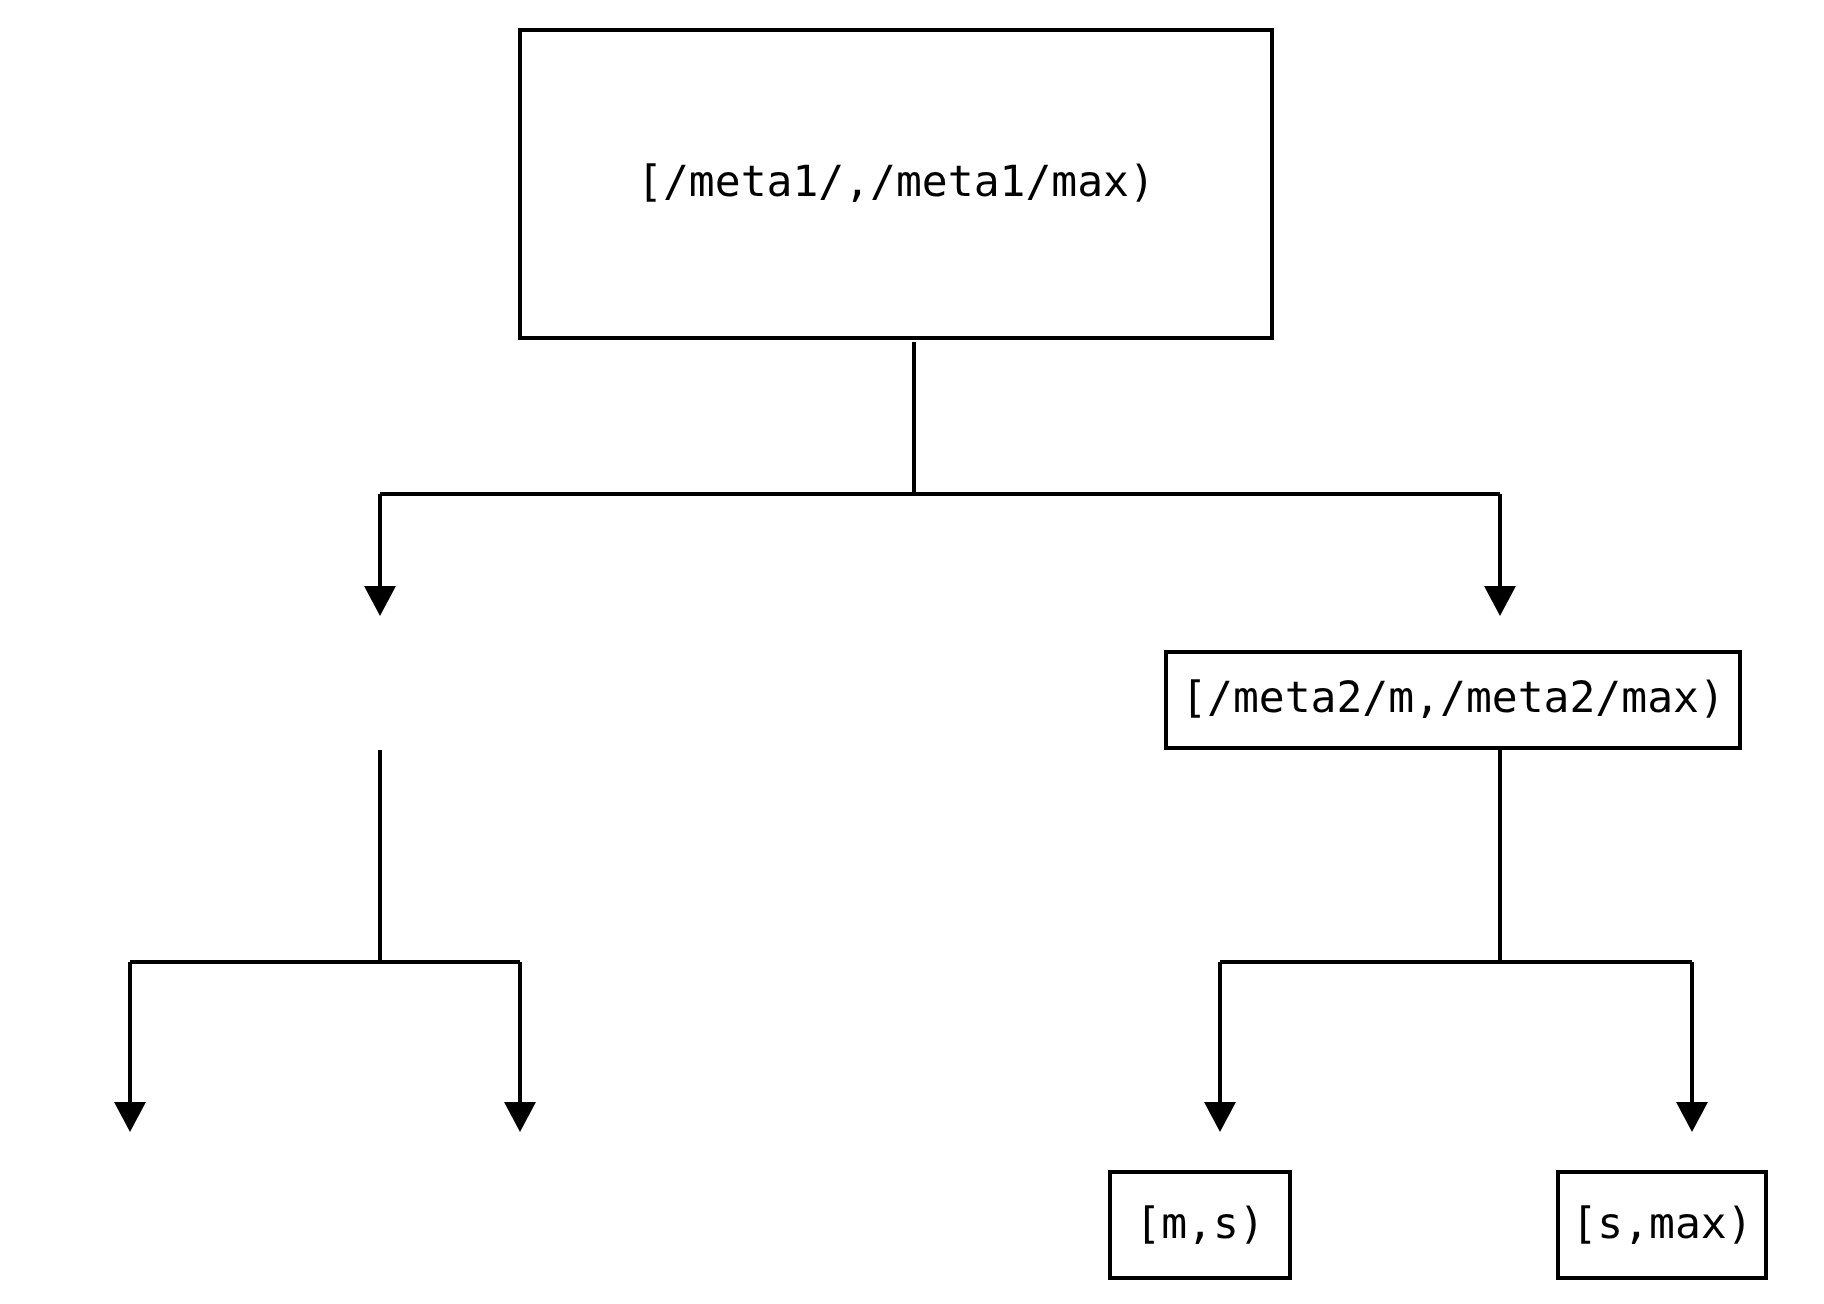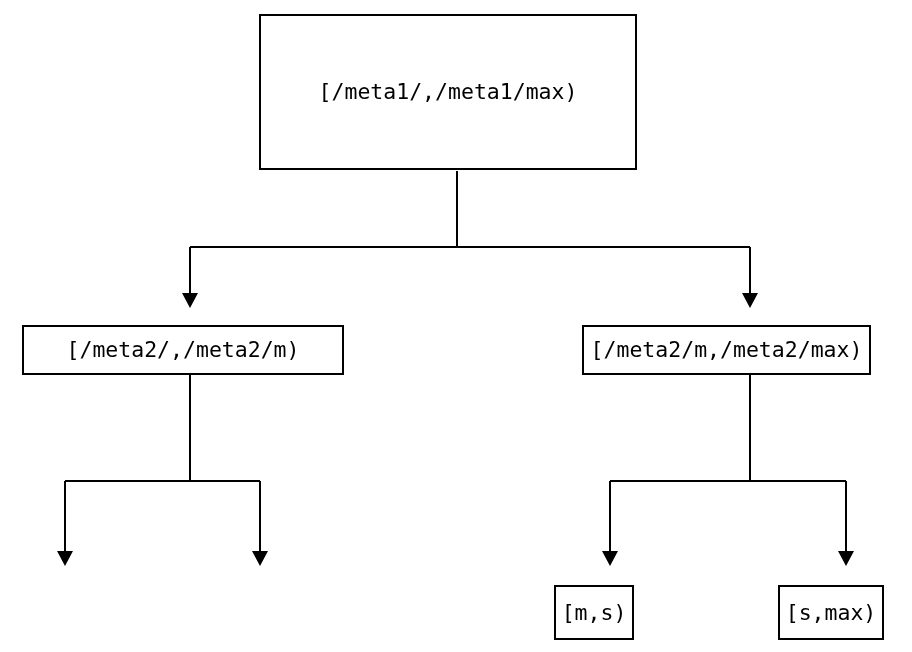--- a/index.html
+++ b/index.html
@@ -50,21 +50,21 @@
     line-height: 1;
     color: var(--text);
     white-space: pre;
   }
   
   .node-root       { left: 259px; top: 14px;  width: 378px; height: 156px; }
   .node-meta2-low  { left: 22px;  top: 325px; width: 322px; height: 50px; }
   .node-meta2-high { left: 582px; top: 325px; width: 289px; height: 50px; }
   .node-leaf-ag    { left: 8px;   top: 585px; width: 102px; height: 55px; }
   .node-leaf-gm    { left: 204px; top: 585px; width: 98px;  height: 55px; }
-  .node-leaf-ms    { left: 554px; top: 585px; width: 80px;  height: 55px; }
+  .node-leaf-ms    { left: 554px; top: 585px; width: 92px;  height: 55px; }
   .node-leaf-smax  { left: 778px; top: 585px; width: 106px; height: 55px; }
 </style>
 </head>
 <body>
 
 <div class="stage">
 
   <svg class="edges-layer" viewBox="0 0 912 652" xmlns="http://www.w3.org/2000/svg">
 
     <path d="M457 171 V247 M190 247 H750 M190 247 V293 M750 247 V293"></path>
@@ -77,23 +77,20 @@
 
     <path d="M750 375 V481 M610 481 H846 M610 481 V551 M846 481 V551"></path>
     <polygon points="602,551 618,551 610,566"></polygon>
     <polygon points="838,551 854,551 846,566"></polygon>
   </svg>
 
   <div class="node node-root">
     <span class="label">[/meta1/,/meta1/max)</span>
   </div>
 
-  <div class="node node-meta2-low">
-    <span class="label">[/meta2/,/meta2/m)</span>
-  </div>
 
   <div class="node node-meta2-high">
     <span class="label">[/meta2/m,/meta2/max)</span>
   </div>
 
 
 
   <div class="node node-leaf-ms">
     <span class="label">[m,s)</span>
   </div>

